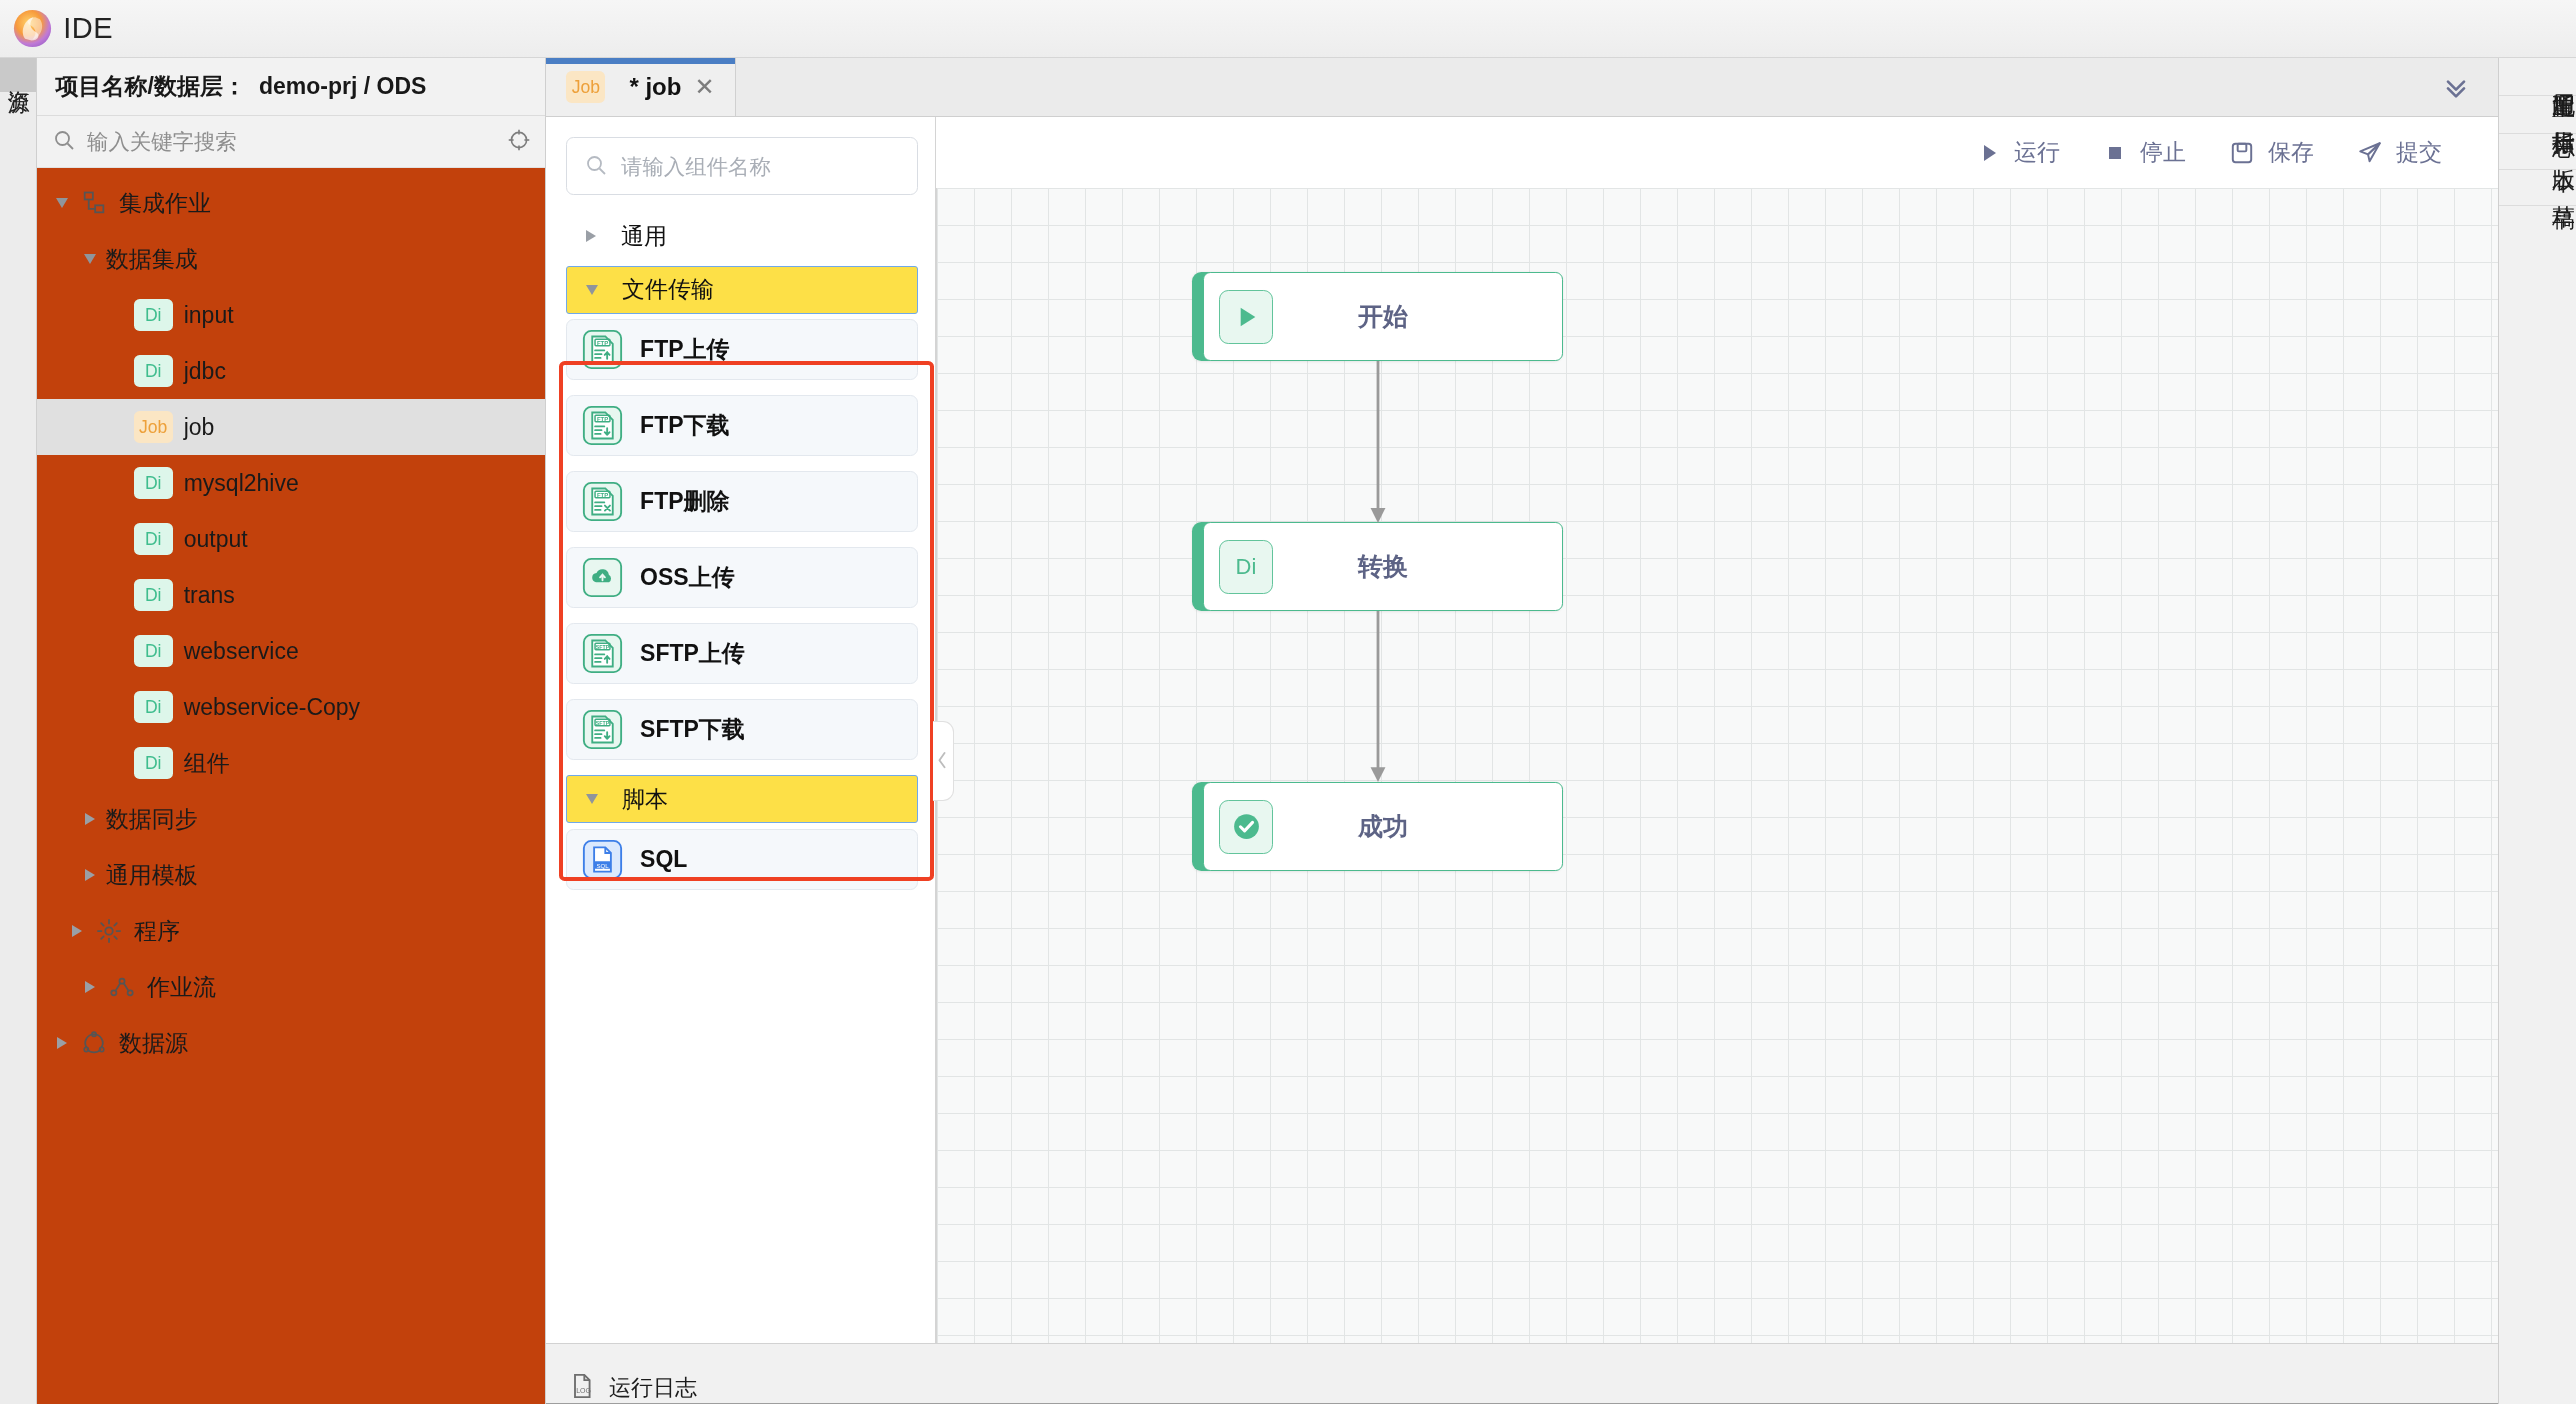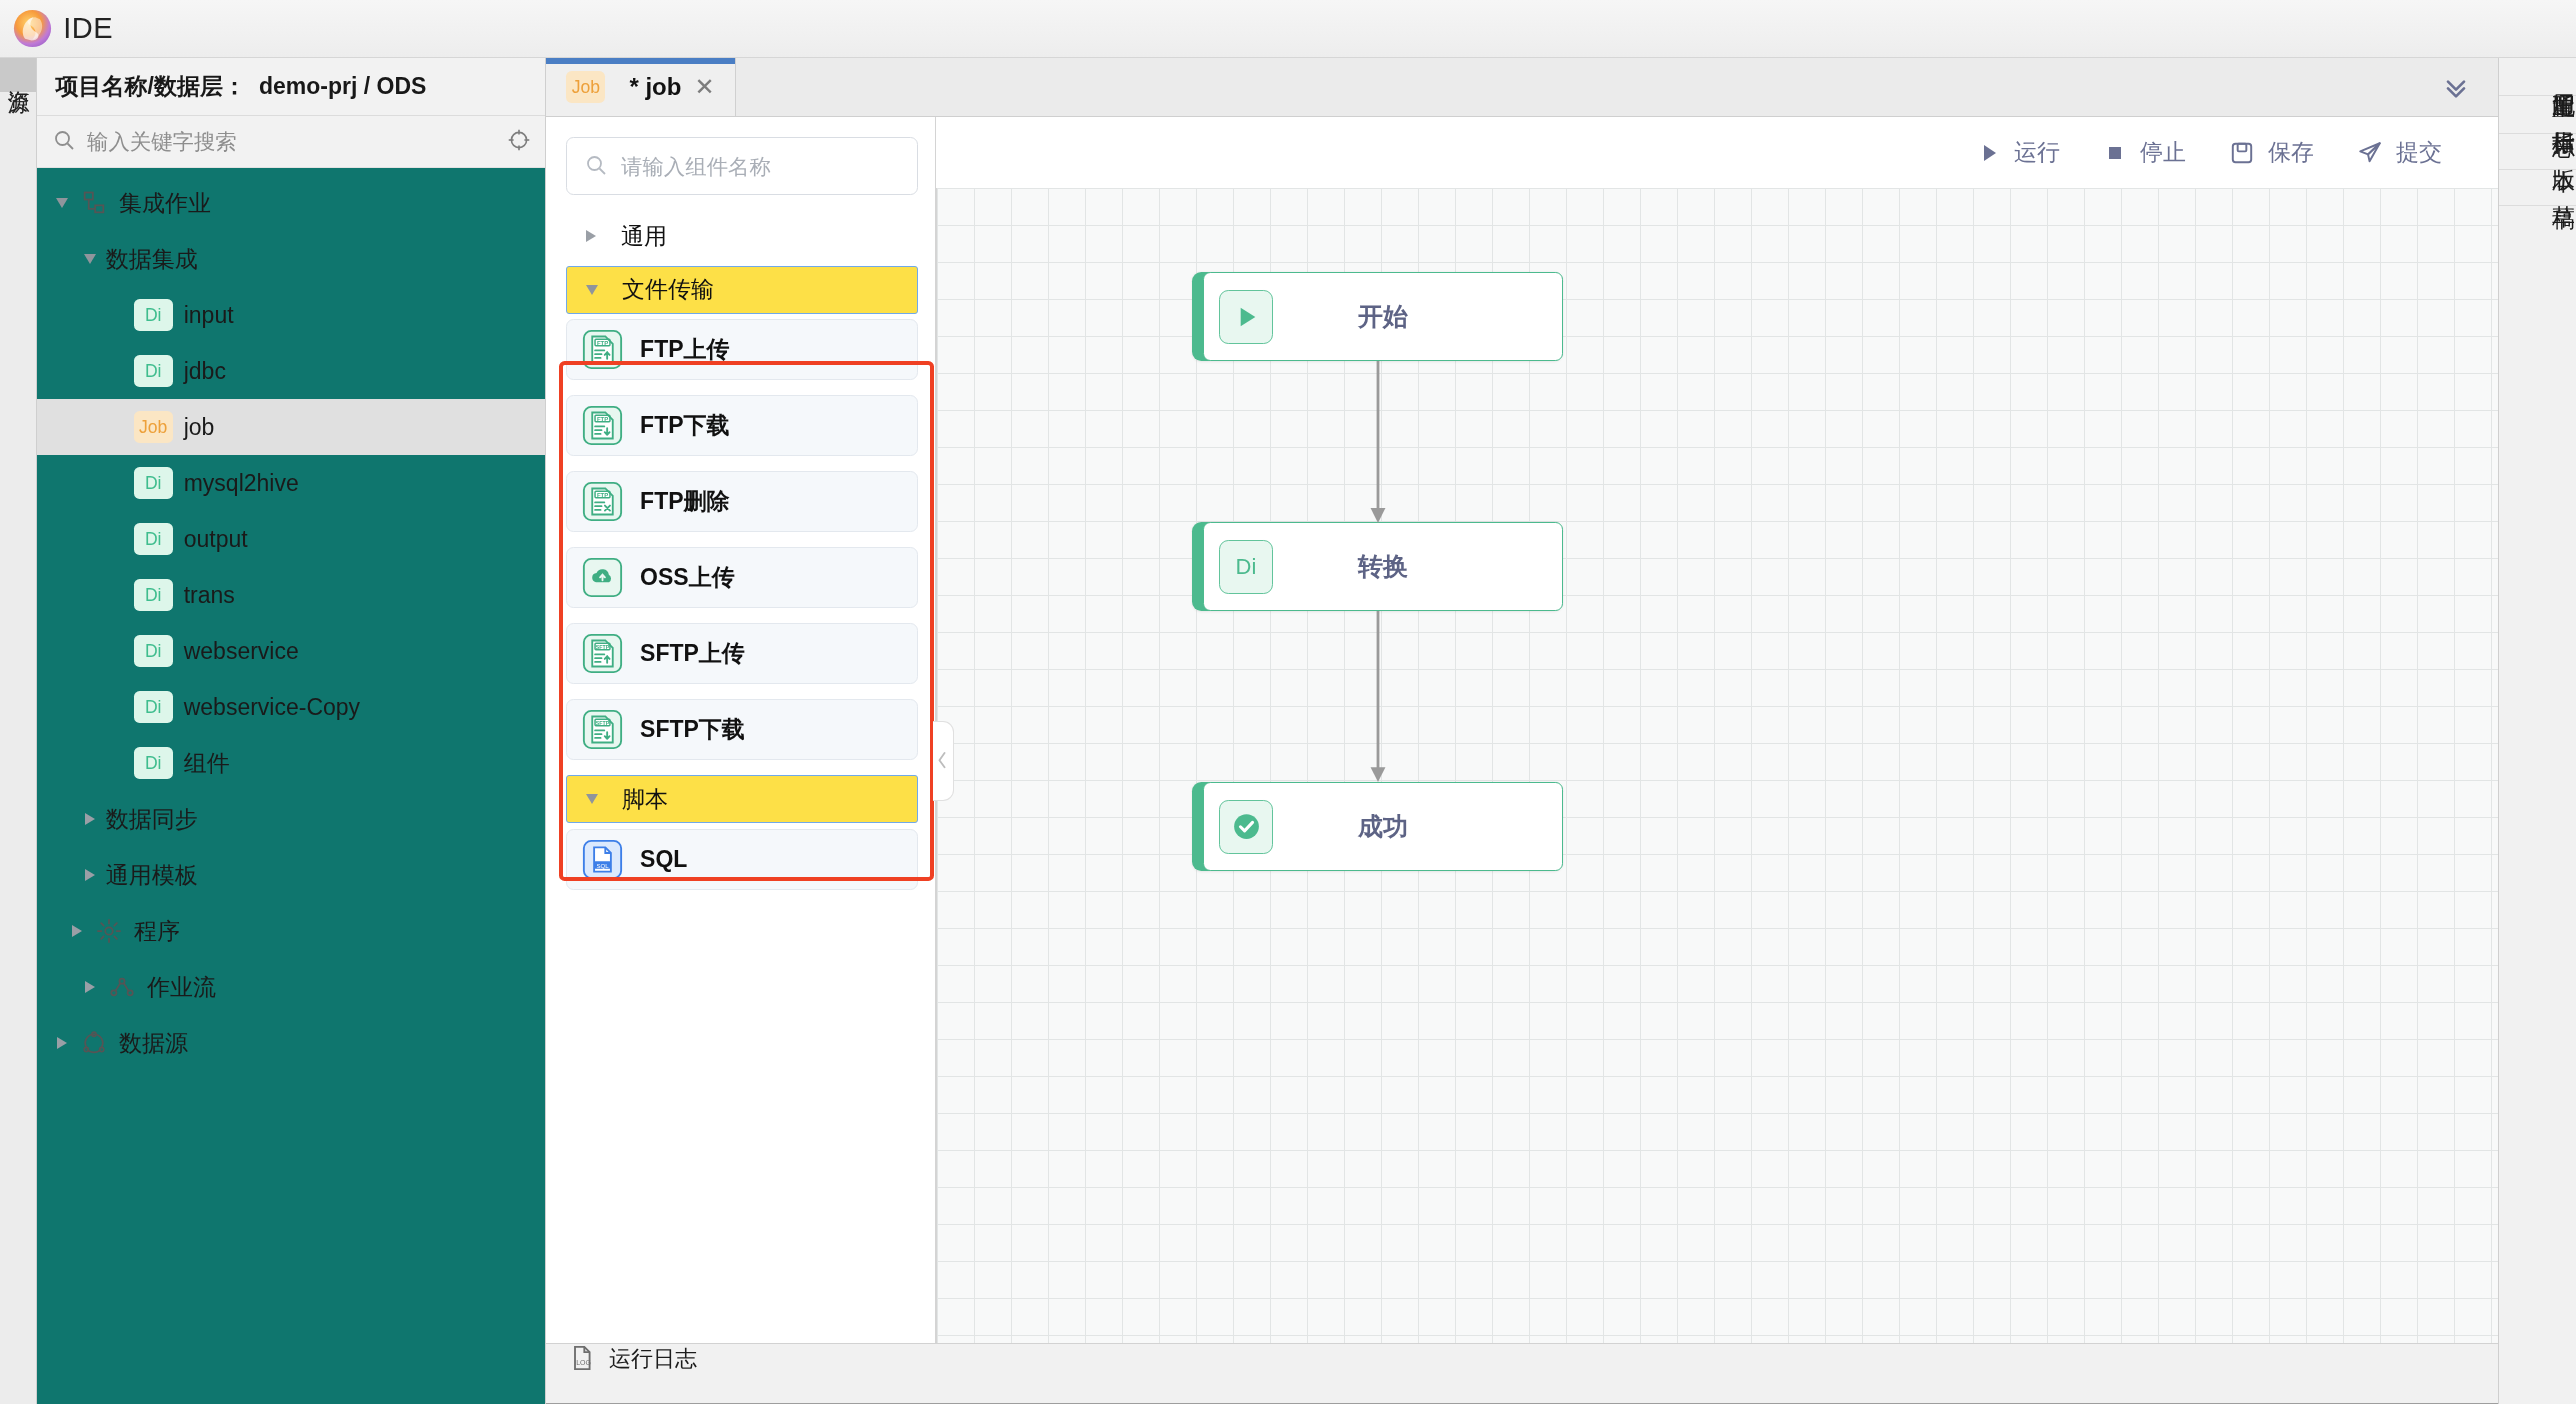--- a/index.html
+++ b/index.html
@@ -72,21 +72,21 @@
   .search-bar {
     height: 52px; flex: 0 0 52px;
     display: flex; align-items: center;
     background: #f2f2f2;
     border-bottom: 0.9px solid #e2e2e2;
     padding: 0 13px 0 15px;
     gap: 11px;
   }
   .search-bar .ph { font-size: 21.4px; color: #8e8e8e; flex: 1 1 auto; }
 
-  .tree { flex: 1 1 auto; overflow: hidden; padding-top: 7.4px; background:#0f766e; }
+  .tree { flex: 1 1 auto; overflow: hidden; padding-top: 7.4px; background:#c2410c; }
   .tree-row {
     display: flex; align-items: center;
     height: 56px;
     padding-left: 9.3px;
     font-size: 23px; color: #1a1a1a;
     cursor: pointer; user-select: none;
     white-space: nowrap;
   }
   .tree-row.selected { background: #e0e0e0; }
   .caret {
@@ -274,21 +274,21 @@
     border-bottom: 0.9px solid #dcdcdc;
     cursor: pointer; user-select:none; line-height: 1.1;
   }
 
   
   .statusbar {
     height: 61px; flex: 0 0 61px;
     background: #f1f1f1;
     border-top: 0.9px solid #d2d2d2;
     border-bottom: 1.9px solid #9e9e9e;
-    display: flex; align-items: flex-start;
+    display: flex; align-items: flex-end;
     padding-left: 22px; gap: 13px;
   }
   .statusbar .s-label { font-size: 22px; color: #1c1c1c; }
   .editor-col-foot { display:flex; flex-direction:column; }
 </style>
 </head>
 <body>
 
 <div class="app">
 

